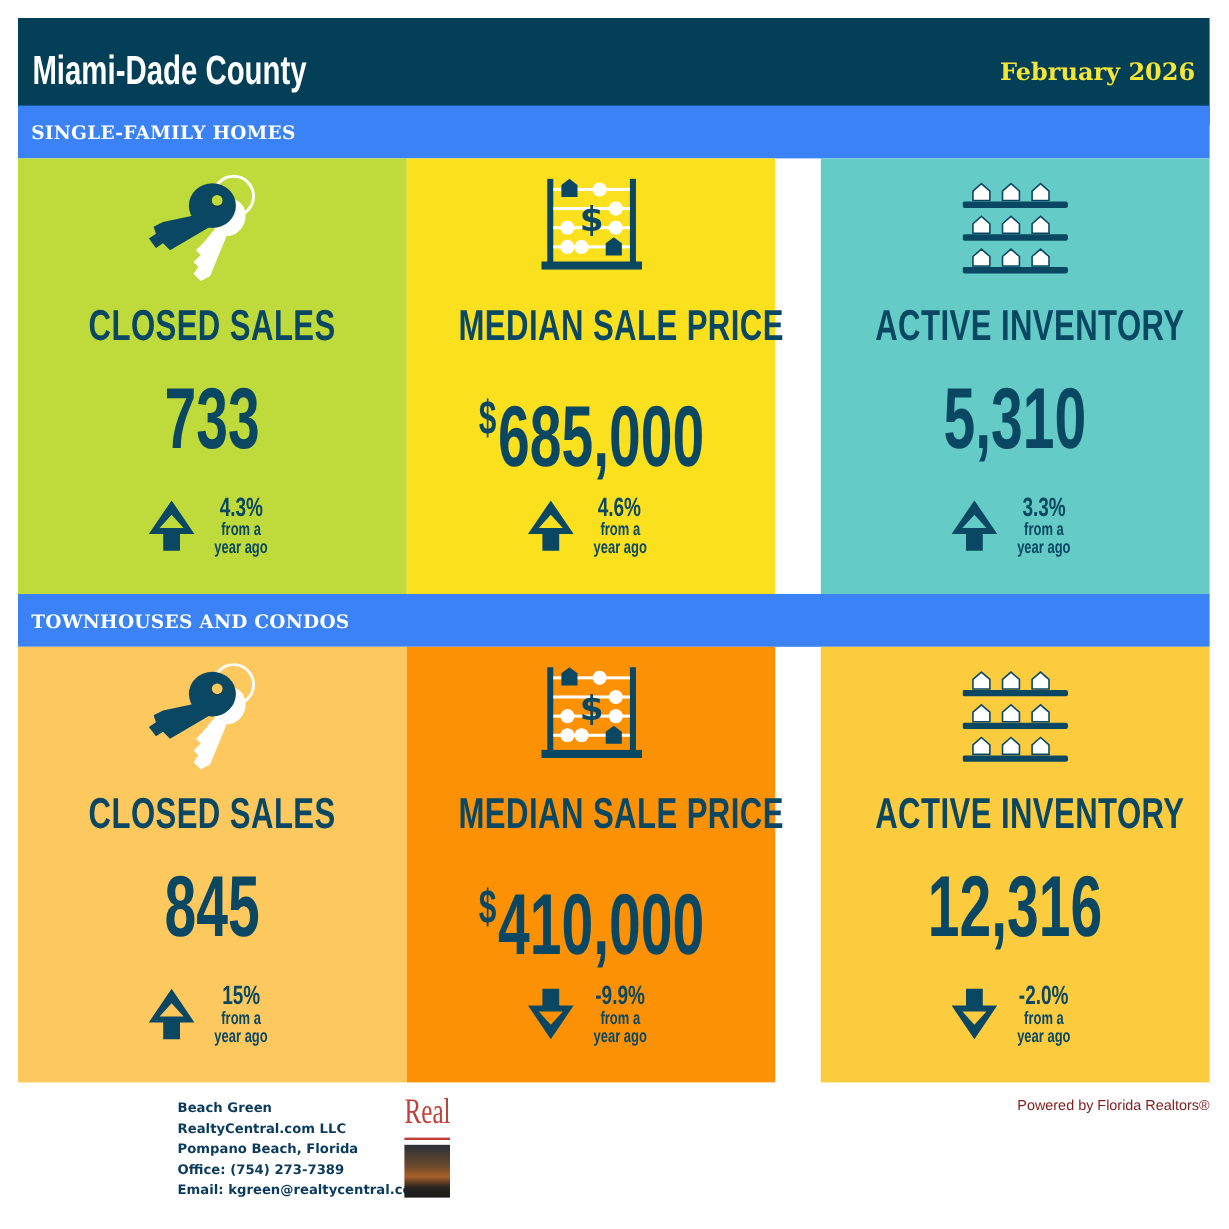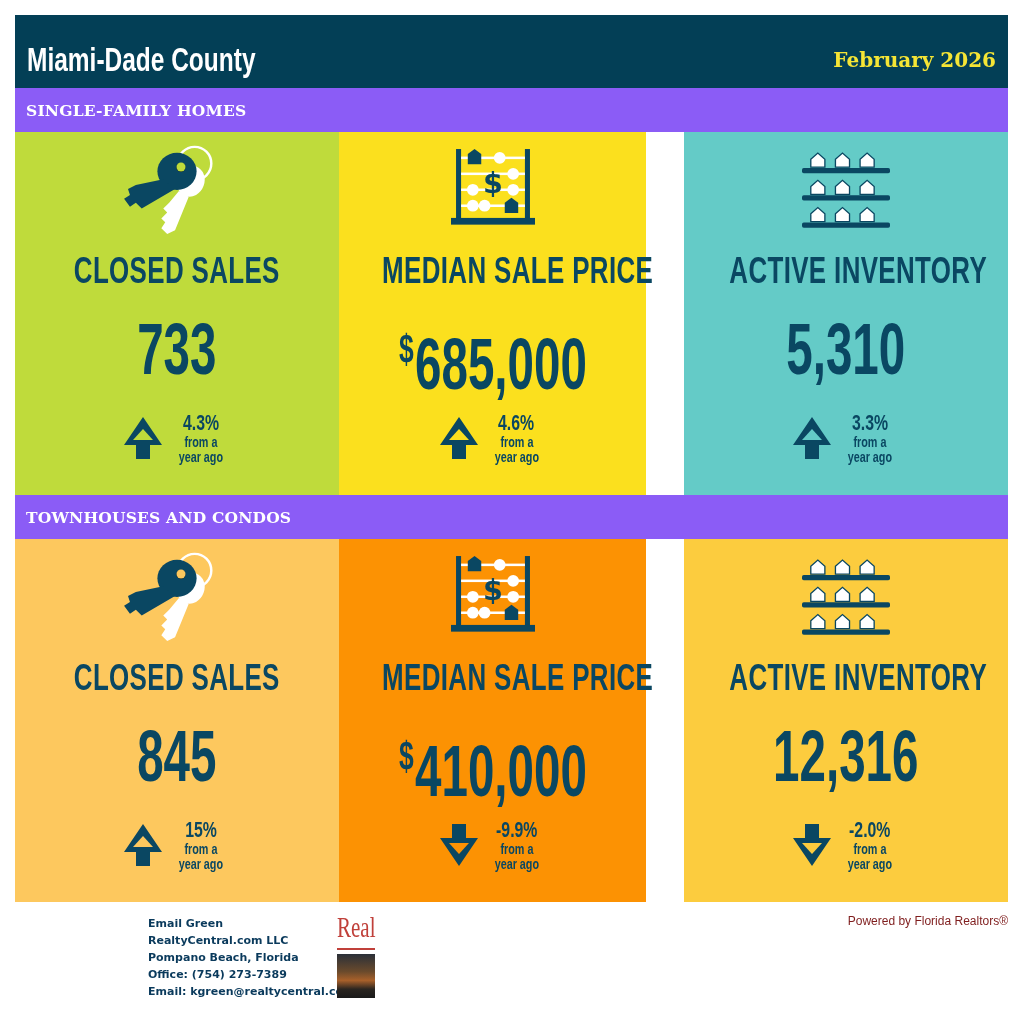--- a/index.html
+++ b/index.html
@@ -12,21 +12,21 @@
   .title {
     color: #ffffff; font-family: "Liberation Sans", sans-serif; font-weight: bold;
     font-size: 34px; transform: scaleX(0.72); transform-origin: left center; letter-spacing: 0px;
     white-space: nowrap;
   }
   .date {
     color: #f5e535; font-family: "DejaVu Serif", serif; font-weight: bold; font-size: 20px;
     white-space: nowrap; margin-right: 0px;
   }
   .section-bar {
-    position: absolute; left: 15px; width: 993px; height: 44px; background: #8b5cf6;
+    position: absolute; left: 15px; width: 993px; height: 44px; background: #3b82f6;
     display: flex; align-items: center; box-sizing: border-box; padding-left: 11px;
   }
   .section-label {
     color: #ffffff; font-family: "DejaVu Serif", serif; font-weight: bold; font-size: 15.5px;
     letter-spacing: 0.2px; white-space: nowrap;
   }
   .panel-row { position: absolute; left: 15px; width: 993px; height: 363px; display: flex; }
   .panel {
     position: relative; height: 100%; box-sizing: border-box;
     display: flex; flex-direction: column; align-items: center;
@@ -277,21 +277,21 @@
           <span class="pct">-2.0%</span>
           <span class="sub">from a</span>
           <span class="sub">year ago</span>
         </div>
       </div>
     </div>
   </div>
 </div>
 
 <div class="footer-contact">
-  <div>Email Green</div>
+  <div>Beach Green</div>
   <div>RealtyCentral.com LLC</div>
   <div>Pompano Beach, Florida</div>
   <div>Office: (754) 273-7389</div>
   <div>Email: kgreen@realtycentral.com</div>
 </div>
 <div class="logo-box">
   <div class="logo-text">Real</div>
   <div class="logo-line"></div>
   <div class="logo-photo"></div>
 </div>

